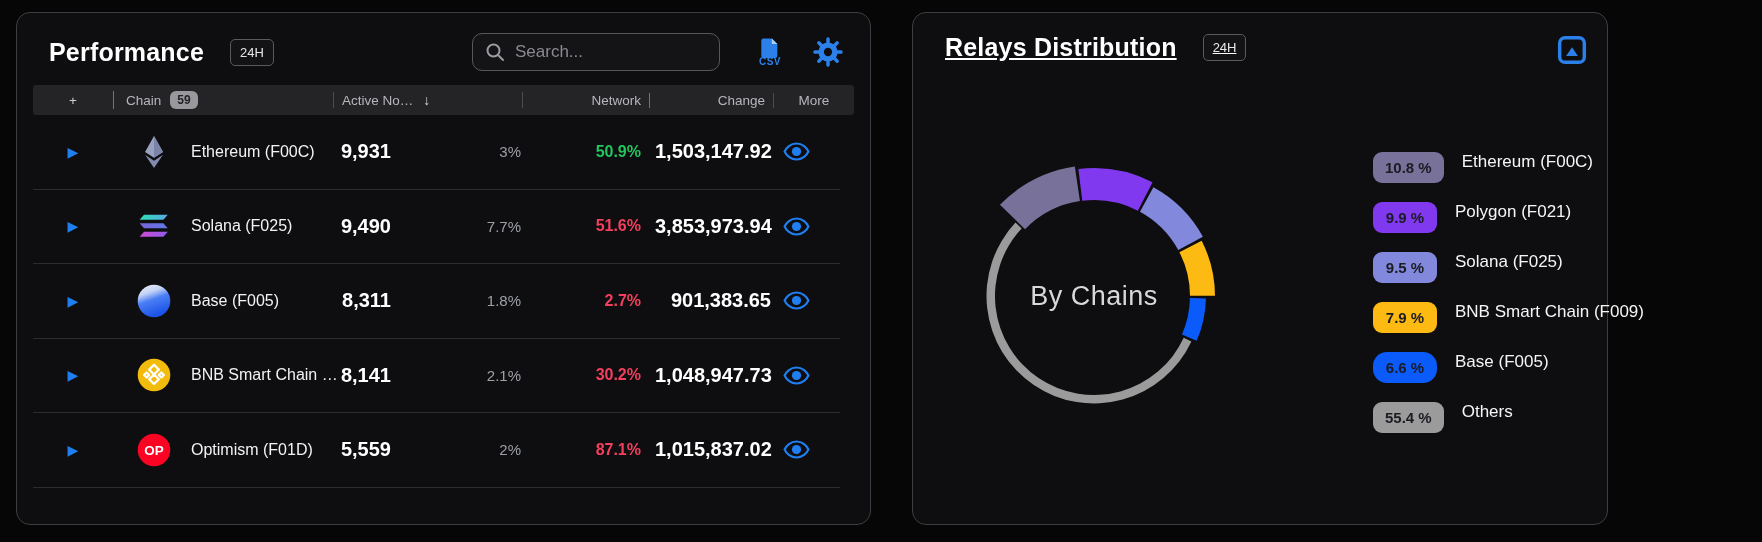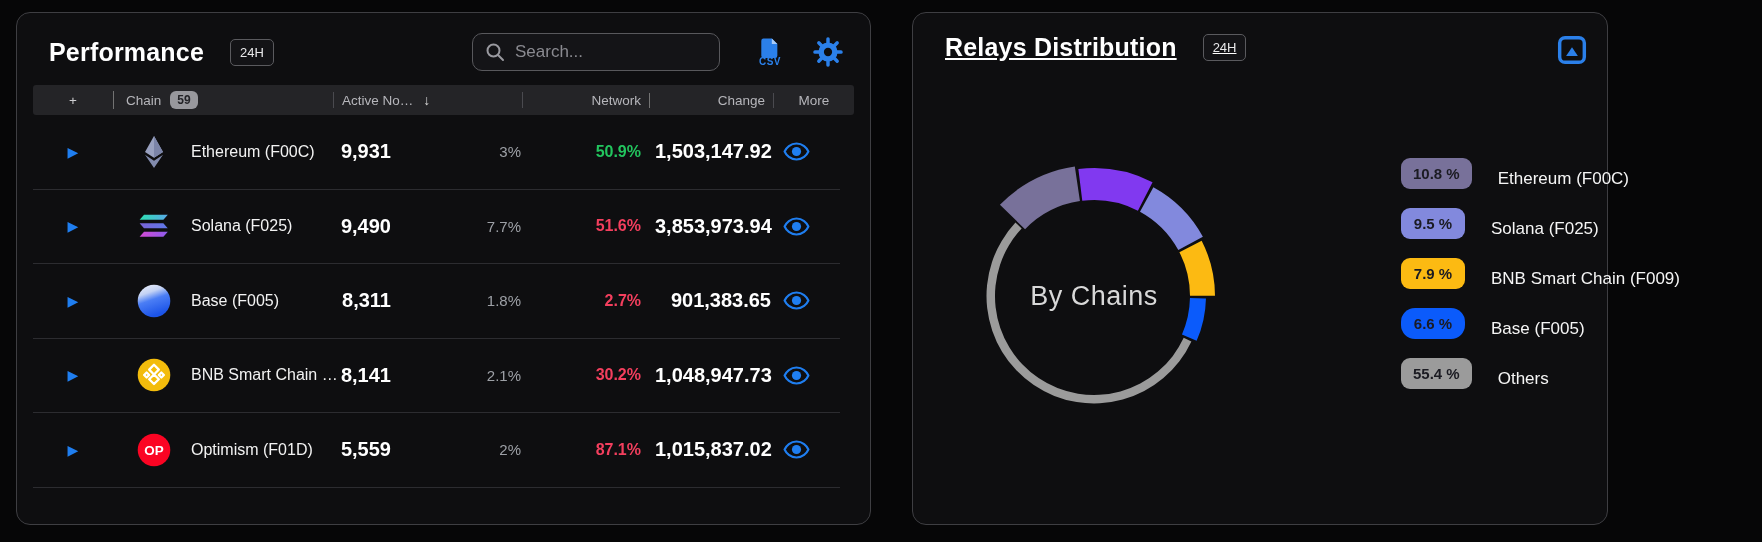--- a/index.html
+++ b/index.html
@@ -58,21 +58,21 @@
   .chg-negative { color:#f43f5e; }
   .c.more { display:flex; justify-content:center; padding-right:26px; }
   .eye-btn { display:flex; }
   .tbody-inner { margin-right:14px; }
 
   
   .donut-wrap { position:absolute; left:31px; top:133px; width:300px; height:300px; }
   .donut-center { position:absolute; inset:0; display:flex; align-items:center; justify-content:center;
     font-size:27px; color:#d8d8d8; letter-spacing:.5px; }
   .legend { position:absolute; left:460px; top:139px; display:flex; flex-direction:column; gap:13px; }
-  .litem { display:flex; align-items:flex-end; gap:26px; height:37px;margin-left:28px; }
+  .litem { display:flex; align-items:flex-start; gap:18px; height:37px; }
   .lbadge { min-width:64px; text-align:center; font-size:15px; font-weight:700; color:#1b1b22;
     border-radius:9px; padding:7px 12px; }
   .llabel { font-size:17px; color:#f5f5f5; white-space:nowrap; }
 </style>
 </head>
 <body>
 
 <div class="stage">
 
   <section class="card performance">
@@ -322,20 +322,24 @@
         </svg>
       <div class="donut-center">By Chains</div>
     </div>
 
     <div class="legend" id="legend">
   <div class="litem">
     <span class="lbadge" style="background: rgb(120, 113, 154);">10.8 %</span>
     <span class="llabel">Ethereum (F00C)</span>
   </div>
 
+  <div class="litem">
+    <span class="lbadge" style="background: rgb(129, 57, 240);">9.9 %</span>
+    <span class="llabel">Polygon (F021)</span>
+  </div>
 
   <div class="litem">
     <span class="lbadge" style="background: rgb(130, 137, 221);">9.5 %</span>
     <span class="llabel">Solana (F025)</span>
   </div>
 
   <div class="litem">
     <span class="lbadge" style="background: rgb(252, 186, 18);">7.9 %</span>
     <span class="llabel">BNB Smart Chain (F009)</span>
   </div>

